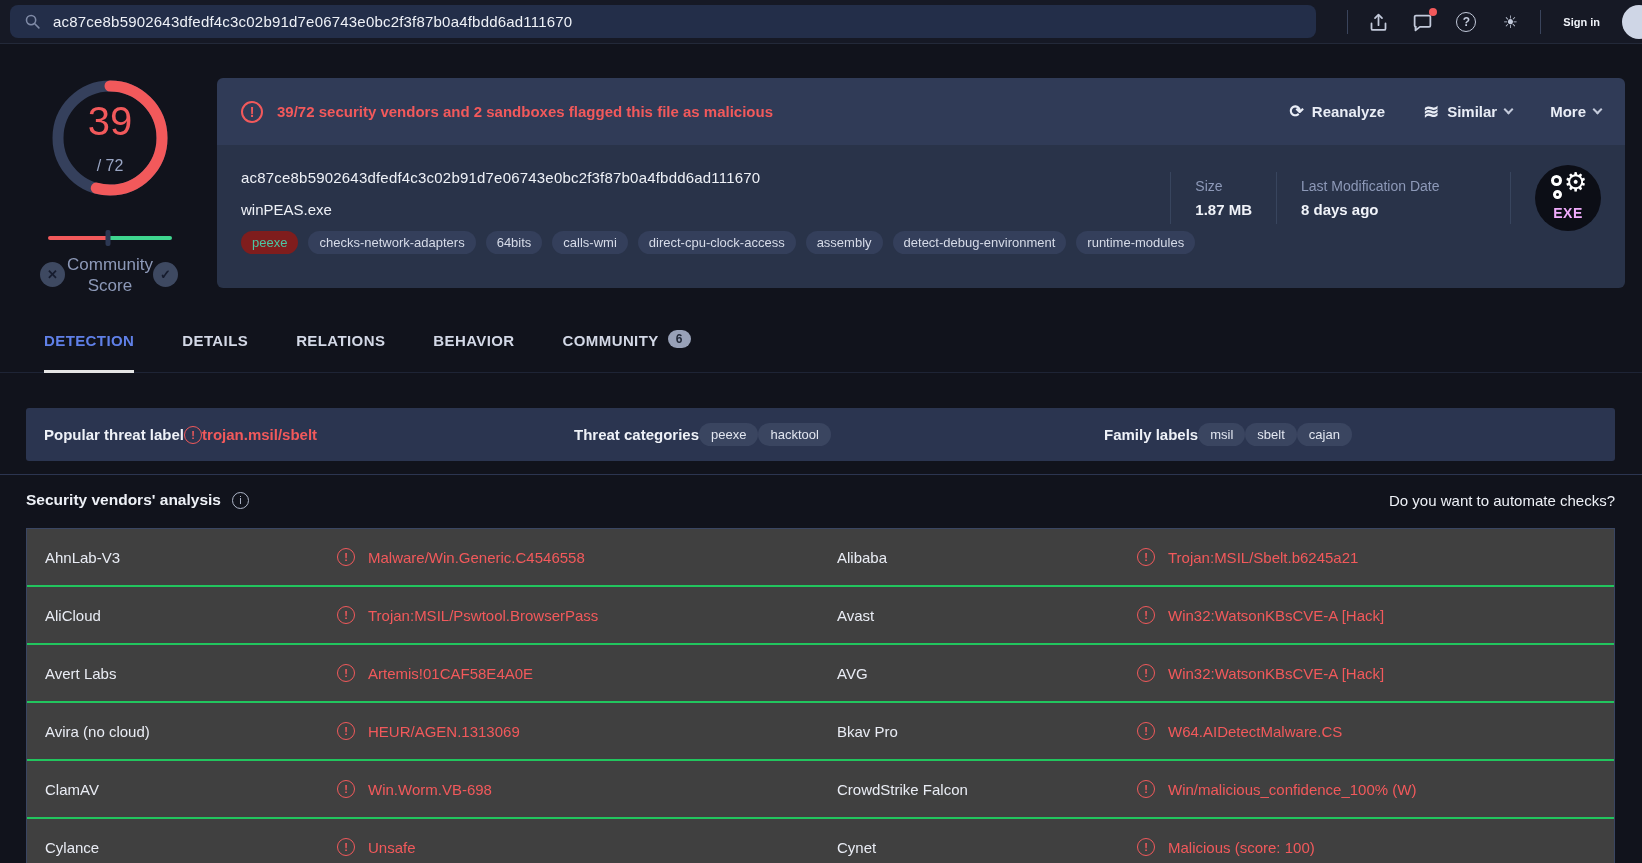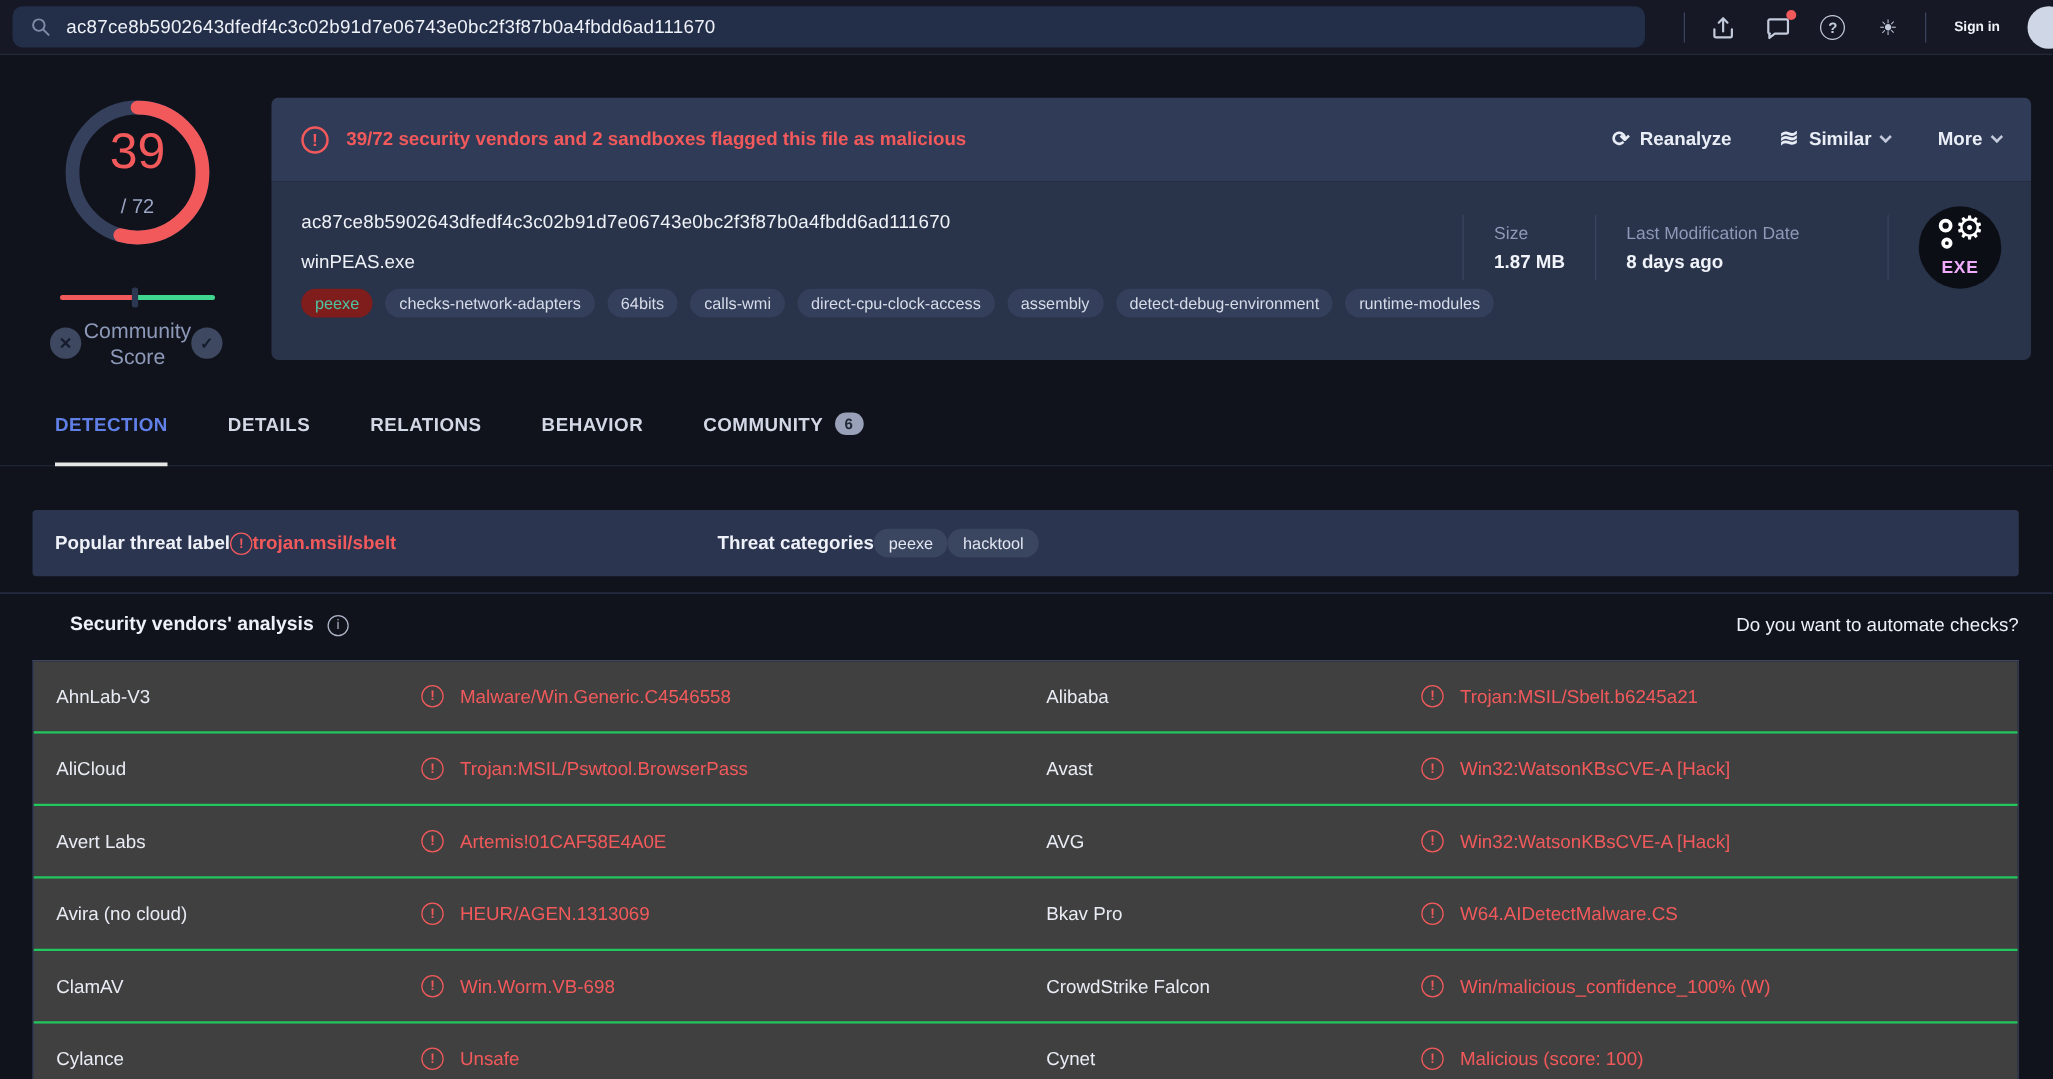--- a/index.html
+++ b/index.html
@@ -100,21 +100,21 @@
   .pill { background:#3a4560; color:#e2e6f0; font-size:13px; padding:4px 12px; border-radius:13px;
           cursor:pointer; white-space:nowrap; }
   .tg-cat { position:absolute; left:548px; }
   .tg-fam { position:absolute; left:1078px; }
 
   
   .sep-line { position:absolute; left:0px; top:474px; width:1642px; height:1px; background:#2c3550; }
   .an-header { position:absolute; left:26px; top:482px; width:1589px; height:36px;
                display:flex; align-items:center; justify-content:space-between; }
   .an-title-wrap { display:flex; align-items:center; gap:11px; }
-  .an-title { font-size:15.5px; font-weight:700; color:#eef1f7;margin-left:30px; }
+  .an-title { font-size:15.5px; font-weight:700; color:#eef1f7; }
   .info-ic { width:17px; height:17px; border:1.4px solid #aeb6c8; border-radius:50%; color:#aeb6c8;
              font-size:11px; display:flex; align-items:center; justify-content:center; cursor:pointer; }
   .an-automate { font-size:15px; color:#eef1f7; cursor:pointer; }
 
   
   .vtable { position:absolute; left:26px; top:528px; width:1589px;
             border:1px solid #3a4662; border-bottom:none; }
   .vrow { display:grid; grid-template-columns:292px 500px 300px 1fr; align-items:center;
           height:58px; background:#404040; border-bottom:2px solid #22c55e; padding-left:18px; }
   .vendor { font-size:15px; color:#e9ecf4; }
@@ -265,20 +265,28 @@
     <span class="t-alert">!</span>
     <span class="t-value">trojan.msil/sbelt</span>
   </div>
   <div class="t-group tg-cat">
     <span class="t-label">Threat categories</span>
     <span class="t-group">
         <span class="pill">peexe</span>
         <span class="pill">hacktool</span>
       </span>
   </div>
+  <div class="t-group tg-fam">
+    <span class="t-label">Family labels</span>
+    <span class="t-group">
+        <span class="pill">msil</span>
+        <span class="pill">sbelt</span>
+        <span class="pill">cajan</span>
+      </span>
+  </div>
 </div>
 
 <div class="sep-line"></div>
 <div class="an-header">
   <div class="an-title-wrap">
     <span class="an-title">Security vendors' analysis</span>
     <span class="info-ic">i</span>
   </div>
   <span class="an-automate">Do you want to automate checks?</span>
 </div>

